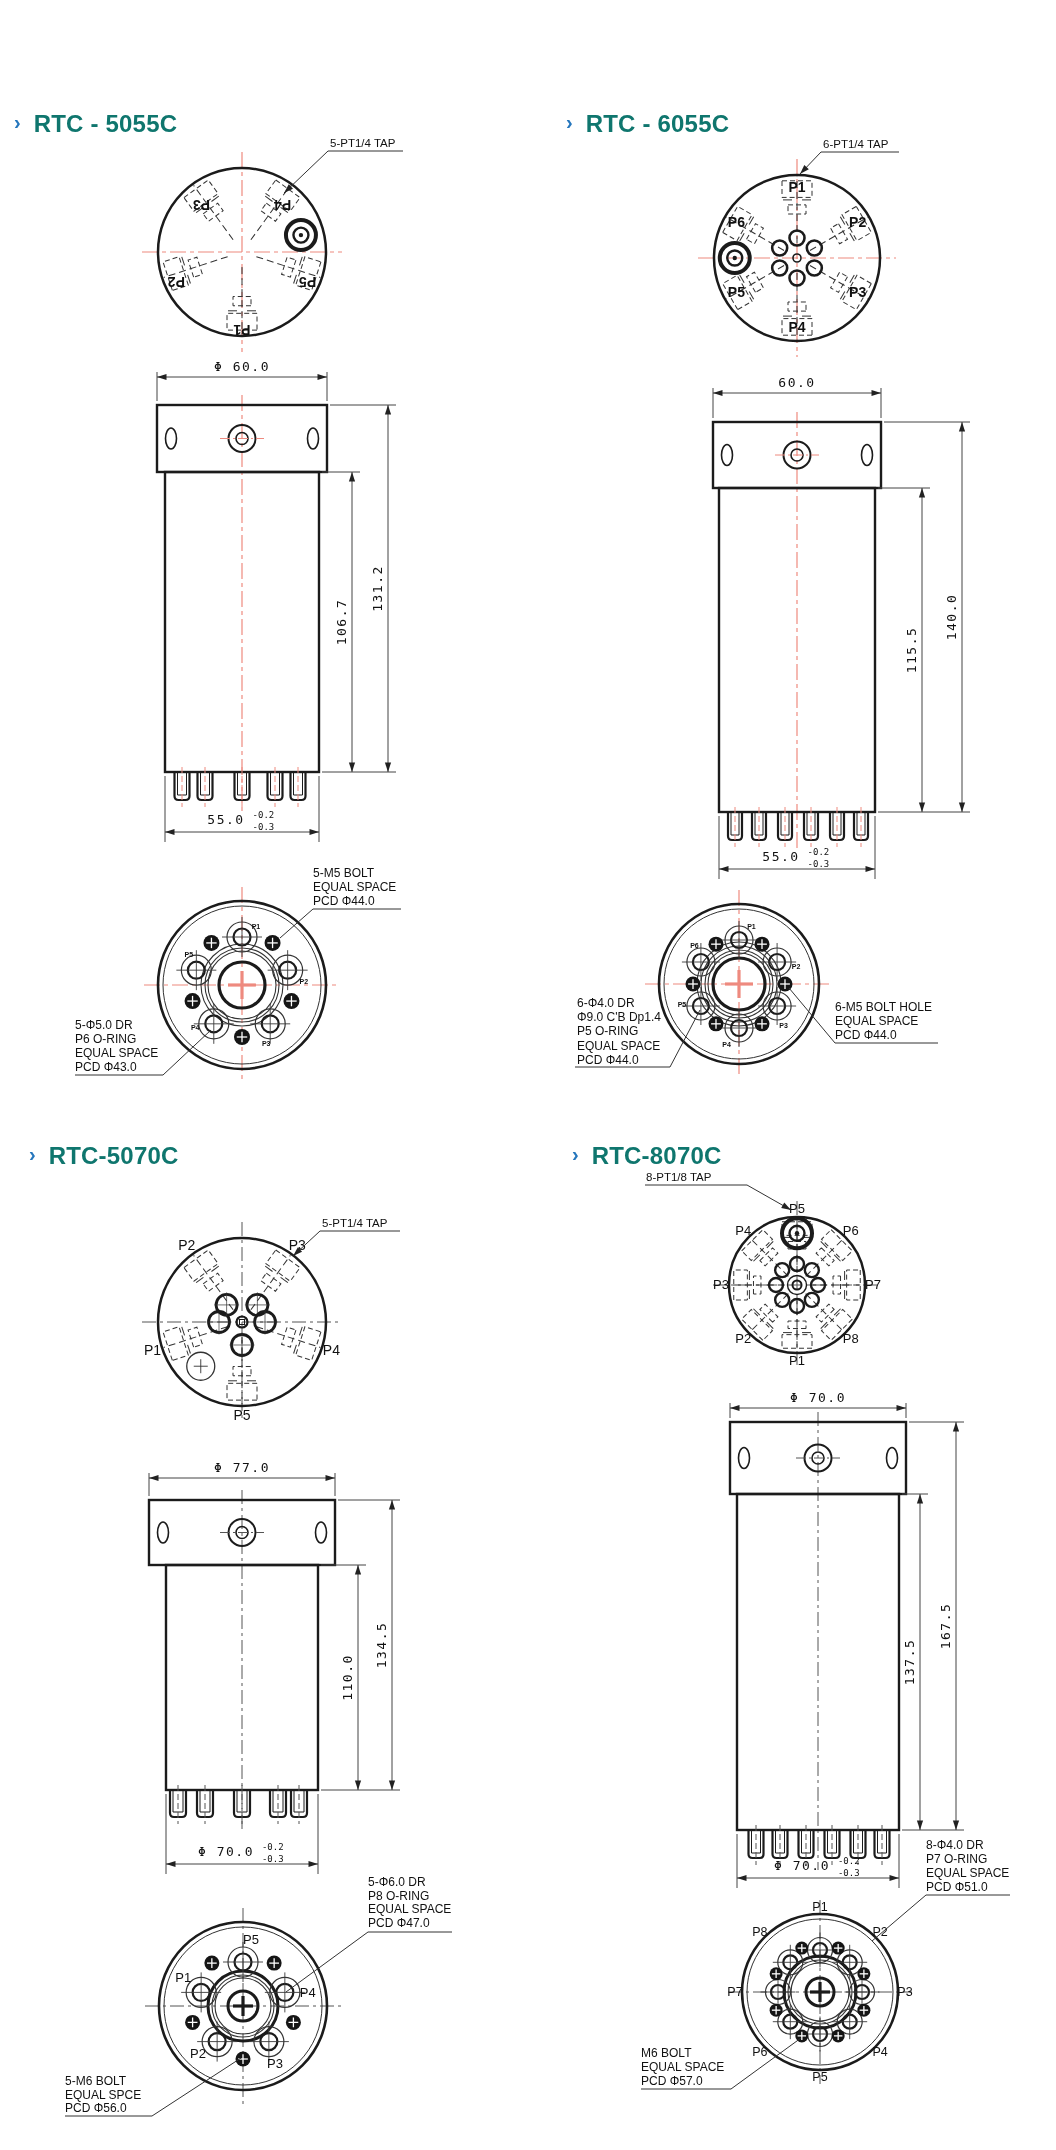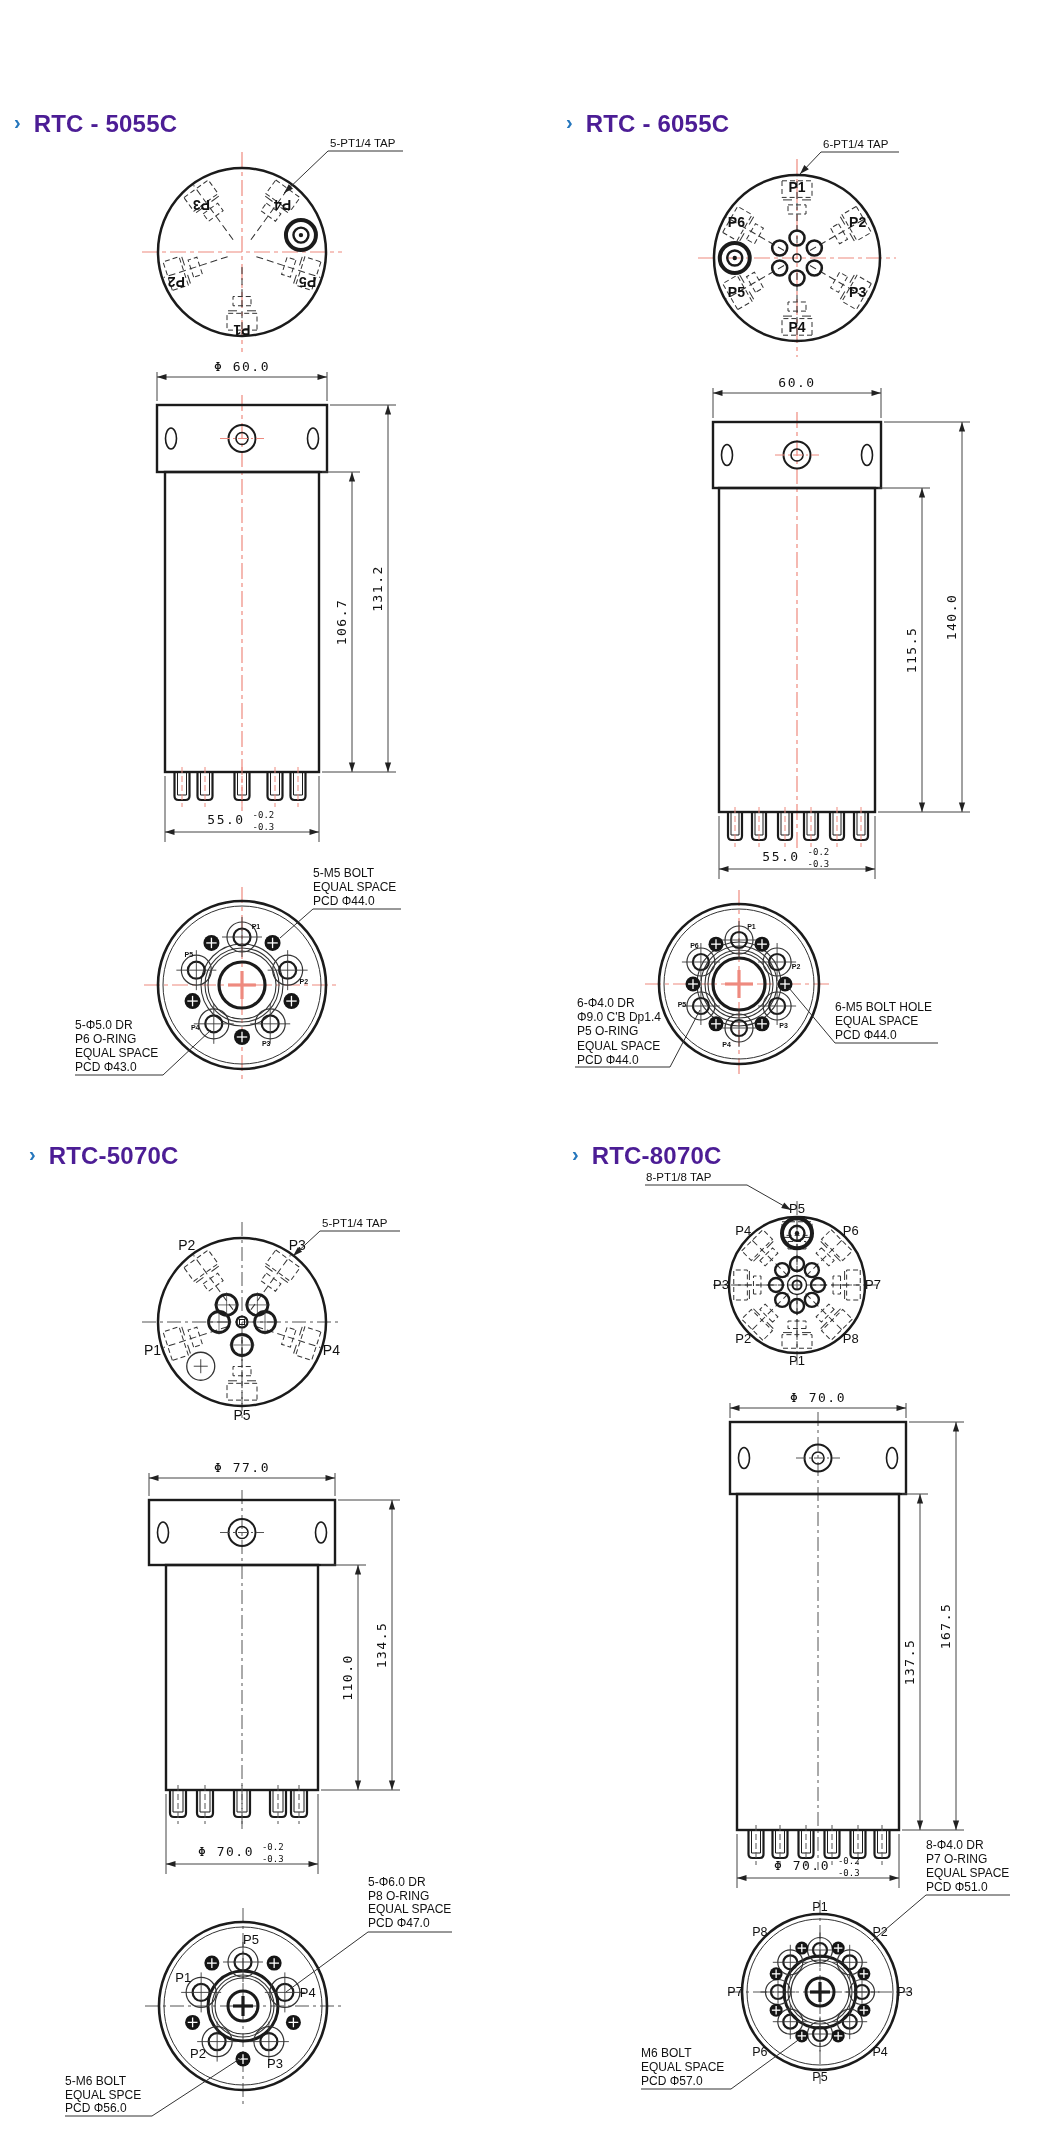--- a/index.html
+++ b/index.html
@@ -1,20 +1,20 @@
 <!DOCTYPE html>
 <html><head>
 <meta charset="utf-8">
 <style>
   html,body{margin:0;padding:0;background:#fff;}
   .page{position:relative;width:1056px;height:2150px;background:#ffffff;
         font-family:"Liberation Sans",sans-serif;overflow:hidden;}
   .model-title{position:absolute;display:flex;align-items:center;gap:13px;}
   .chev{color:#2677bd;font-weight:bold;font-size:20px;line-height:20px;transform:translateY(-2px);}
-  .title-text{font-size:24px;font-weight:bold;color:#4c1d95;letter-spacing:0.2px;}
+  .title-text{font-size:24px;font-weight:bold;color:#0f766e;letter-spacing:0.2px;}
   svg text{user-select:none;}
 </style>
 </head>
 <body>
 
 <div class="page">
   <div class="model-title" style="left:14px;top:110px;">
     <span class="chev">›</span>
     <span class="title-text">RTC - 5055C</span>
   </div>

